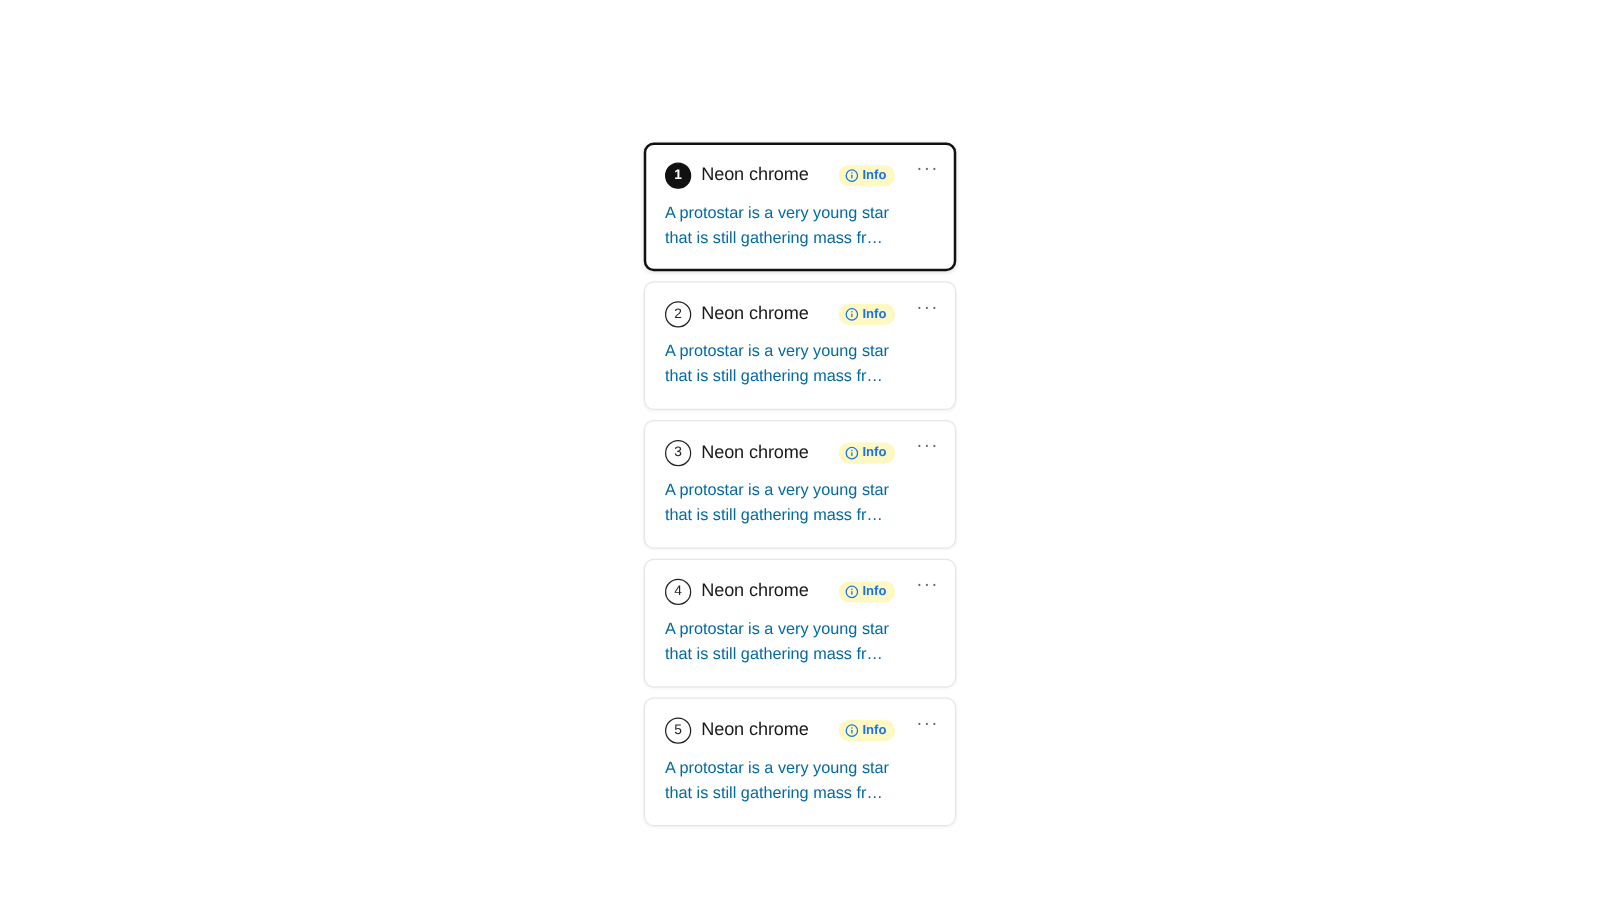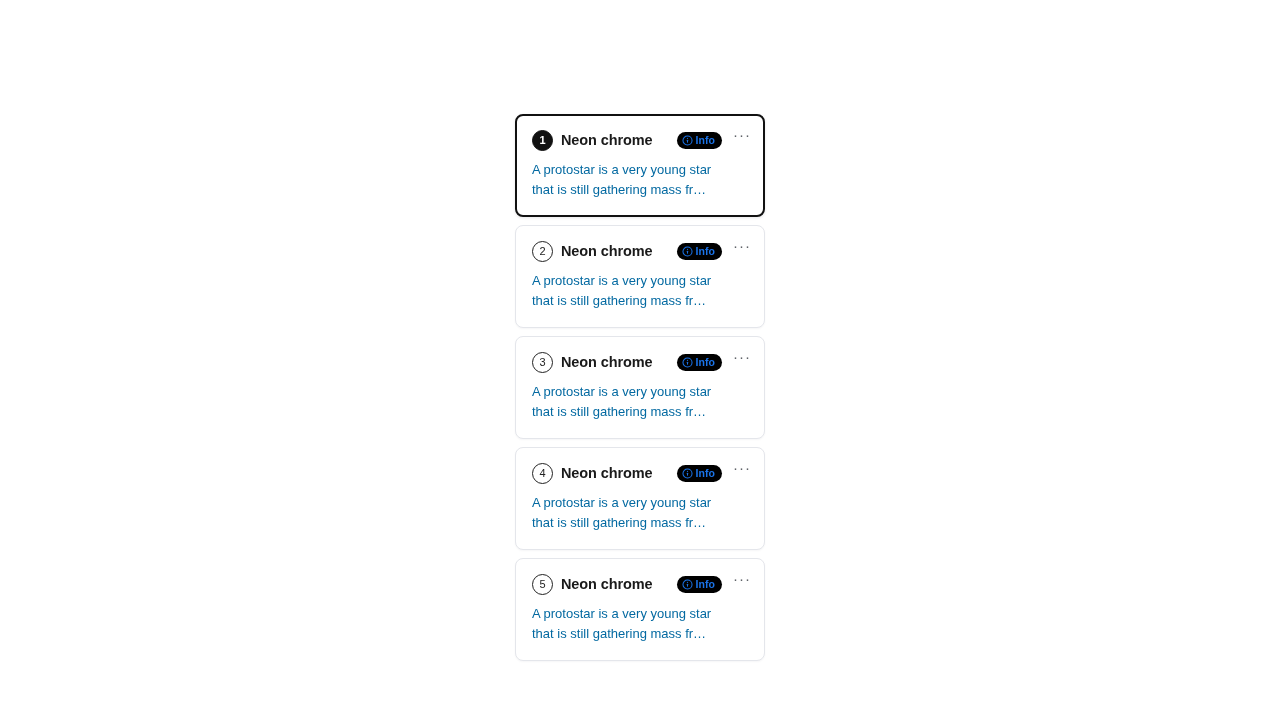--- a/index.html
+++ b/index.html
@@ -61,33 +61,33 @@
   .card.selected .badge-num {
     background: #111111;
     color: #ffffff;
     border-color: #111111;
     font-weight: bold;
   }
 
   .card-title {
     flex: 0 0 auto;
     font-size: 14.5px;
-    font-weight: bold;
+    font-weight: normal;
     color: #1a1a1a;
     letter-spacing: -0.1px;
     white-space: nowrap;
   }
 
   .info-chip {
     flex: 0 0 auto;
     display: inline-flex;
     align-items: center;
     gap: 3px;
     margin-left: 16px;
-    background: #000000;
+    background: #fef9c3;
     color: #1a73e8;
     border-radius: 10px;
     padding: 2px 7px 2px 5px;
     font-size: 10.5px;
     font-weight: bold;
     line-height: 13px;
     white-space: nowrap;
   }
 
   .info-chip svg { display: block; }

